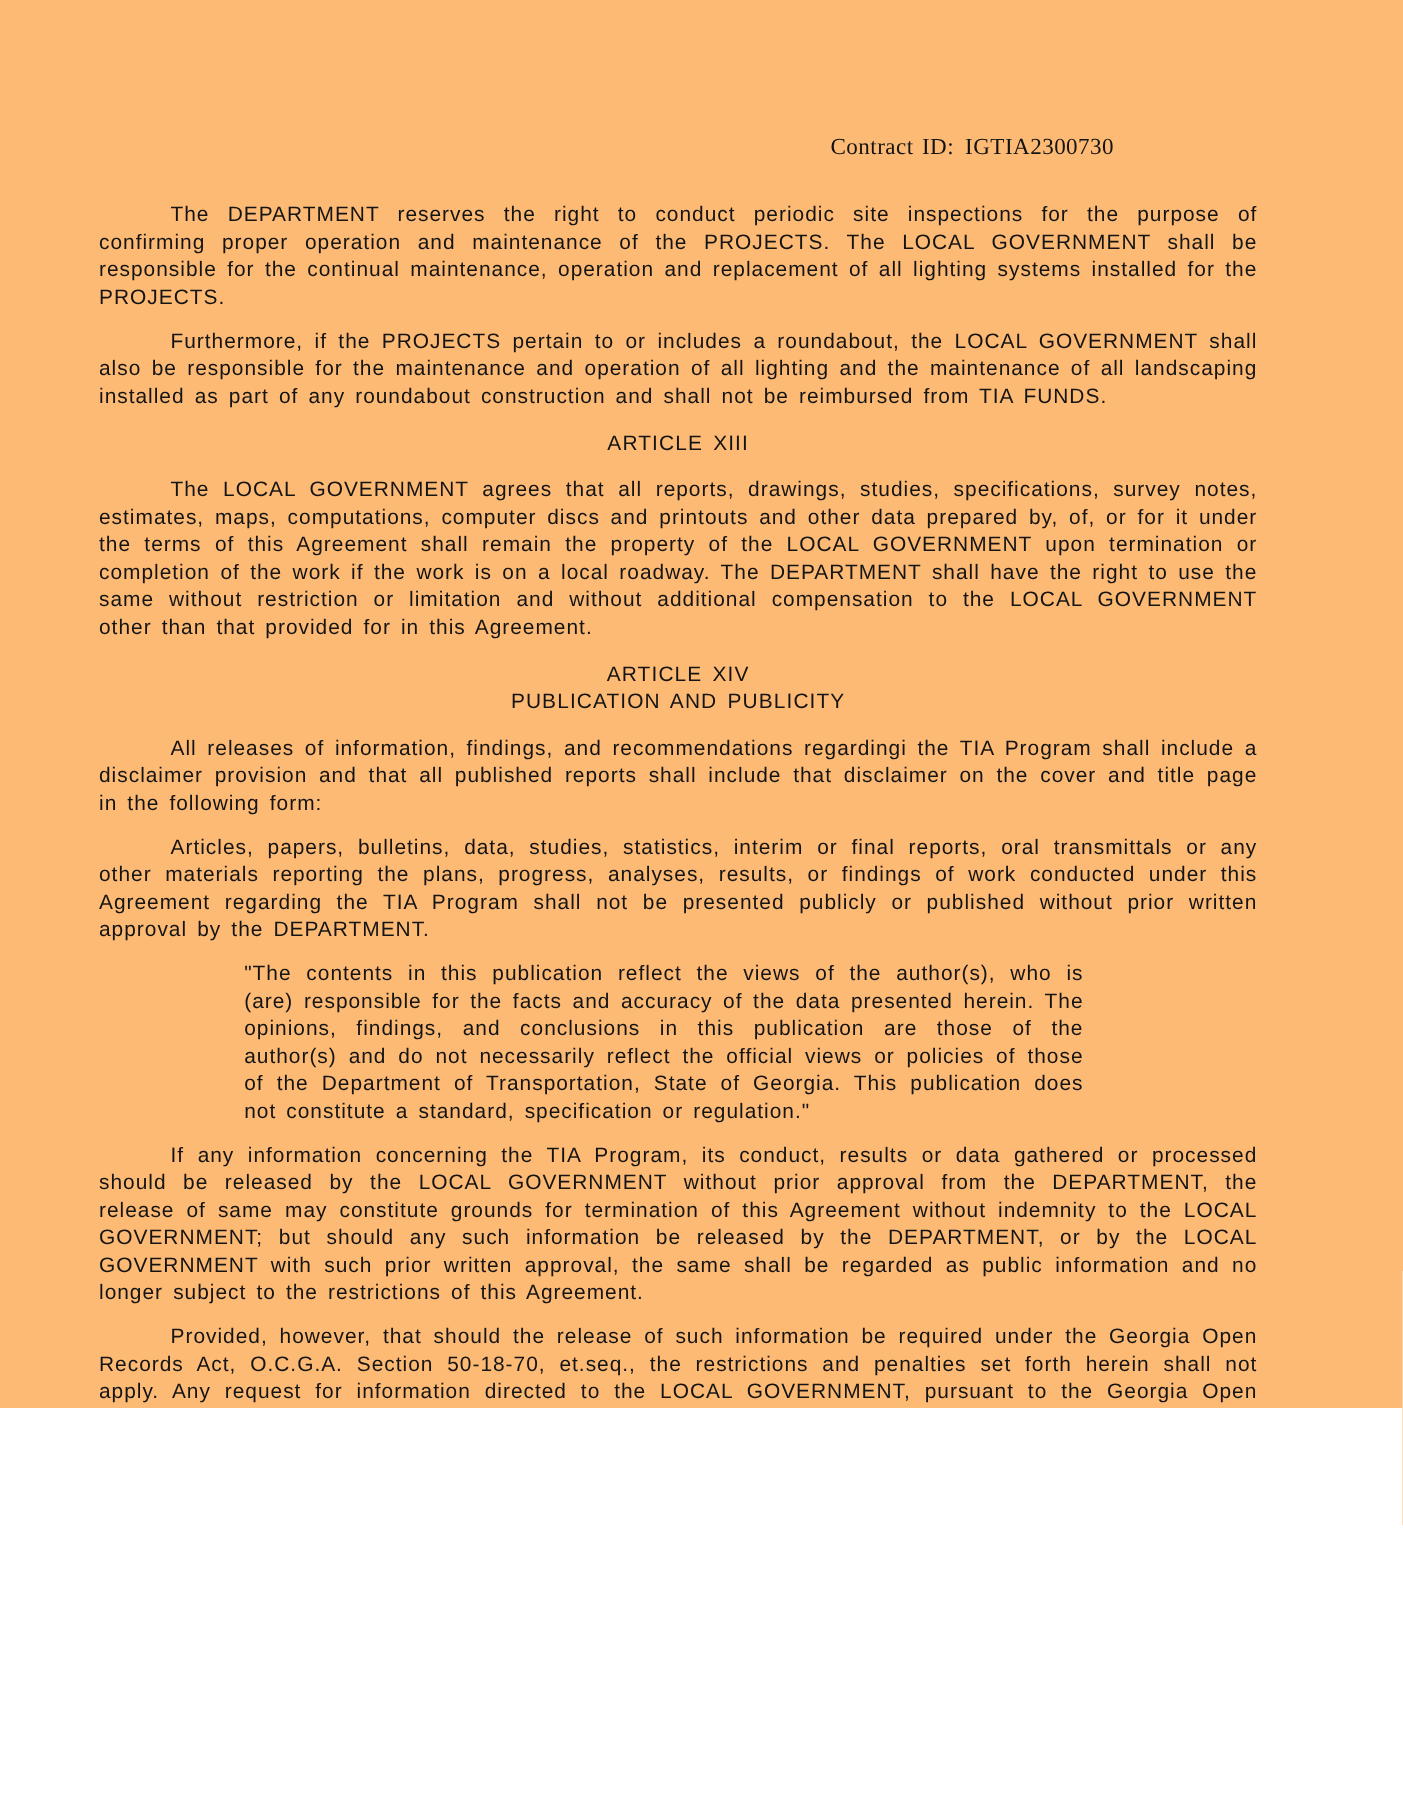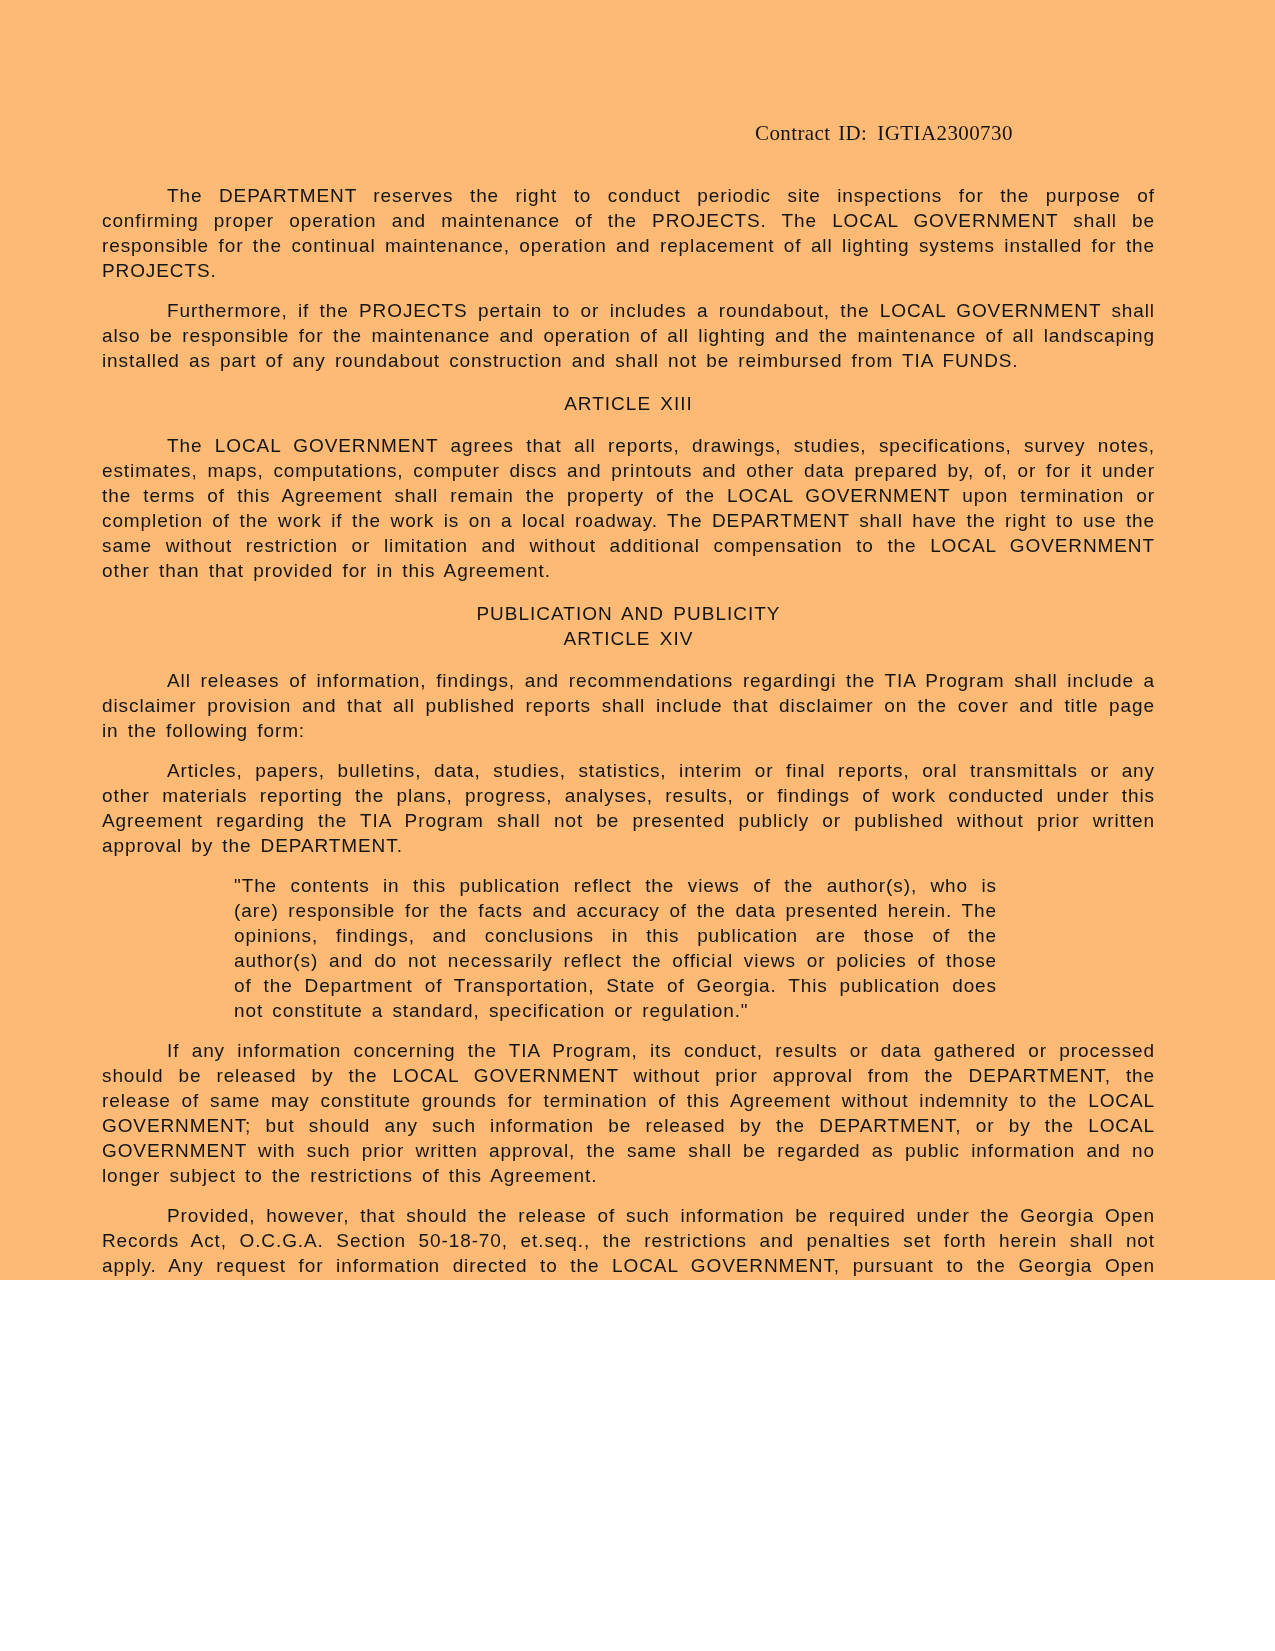--- a/index.html
+++ b/index.html
@@ -27,21 +27,21 @@
     left: 755px;
     font-family: "Liberation Serif", serif;
     font-size: 21px;
     letter-spacing: 0.4px;
     word-spacing: 2px;
     white-space: nowrap;
   }
   .contract-id .gap { display: inline-block; width: 10px; }
   .content {
     position: absolute;
-    left: 102px;
+    left: 90px;
     top: 183px;
     width: 1053px;
   }
   .para {
     margin: 0 0 15px 0;
     text-align: justify;
     text-indent: 65px;
   }
   .para.extra-space { margin-top: 8px; }
   .article-heading {
@@ -93,22 +93,22 @@
     <p class="para">Furthermore, if the PROJECTS pertain to or includes a roundabout, the LOCAL GOVERNMENT shall also be responsible for the maintenance and operation of all lighting and the maintenance of all landscaping installed as part of any roundabout construction and shall not be reimbursed from TIA FUNDS.</p>
 
     <div class="article-heading">
       <div class="line">ARTICLE XIII</div>
     </div>
 
     <p class="para">The LOCAL GOVERNMENT agrees that all reports, drawings, studies, specifications, survey notes, estimates, maps, computations, computer discs and printouts and other data prepared by, of, or for it under the terms of this Agreement shall remain the property of the LOCAL GOVERNMENT upon termination or completion of the work if the work is on a local roadway.  The DEPARTMENT shall have the right to use the same without restriction or limitation and without additional compensation to the LOCAL GOVERNMENT other than that provided for in this Agreement.</p>
 
 
     <div class="article-heading">
+      <div class="line">ARTICLE XIV</div>
       <div class="line">PUBLICATION AND PUBLICITY</div>
-      <div class="line">ARTICLE XIV</div>
     </div>
 
     <p class="para">All releases of information, findings, and recommendations regardingi the TIA Program shall include a disclaimer provision and that all published reports shall include that disclaimer on the cover and title page in the following form:</p>
 
     <p class="para">Articles, papers, bulletins, data, studies, statistics, interim or final reports, oral transmittals or any other materials reporting the plans, progress, analyses, results, or findings of work conducted under this Agreement regarding the TIA Program shall not be presented publicly or published without prior written approval by the DEPARTMENT.</p>
 
     <div class="disclaimer-quote">"The contents in this publication reflect the views of the author(s), who is (are) responsible for the facts and accuracy of the data presented herein. The opinions, findings, and conclusions in this publication are those of the author(s) and do not necessarily reflect the official views or policies of those of the Department of Transportation, State of Georgia.  This publication does not constitute a standard, specification or regulation."</div>
 
     <p class="para">If any information concerning the TIA Program, its conduct, results or data gathered or processed should be released by the LOCAL GOVERNMENT without prior approval from the DEPARTMENT, the release of same may constitute grounds for termination of this Agreement without indemnity to the LOCAL GOVERNMENT; but should any such information be released by the DEPARTMENT, or by the LOCAL GOVERNMENT with such prior written approval, the same shall be regarded as public information and no longer subject to the restrictions of this Agreement.</p>
 

